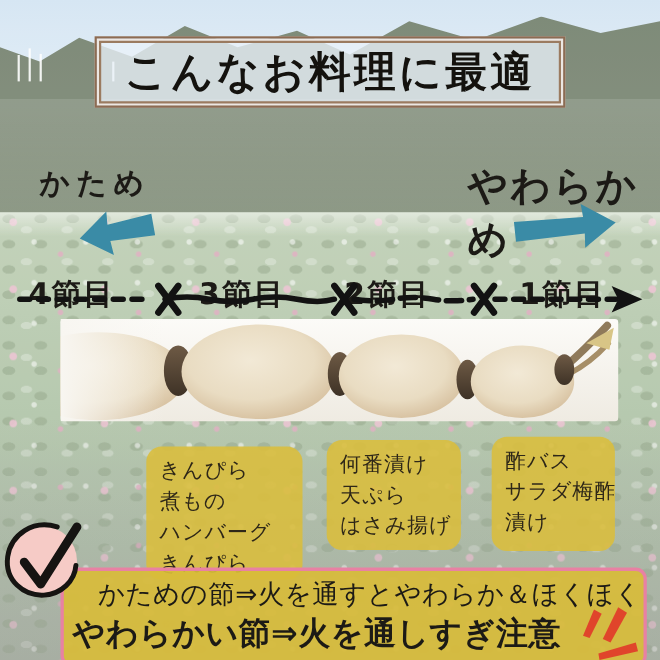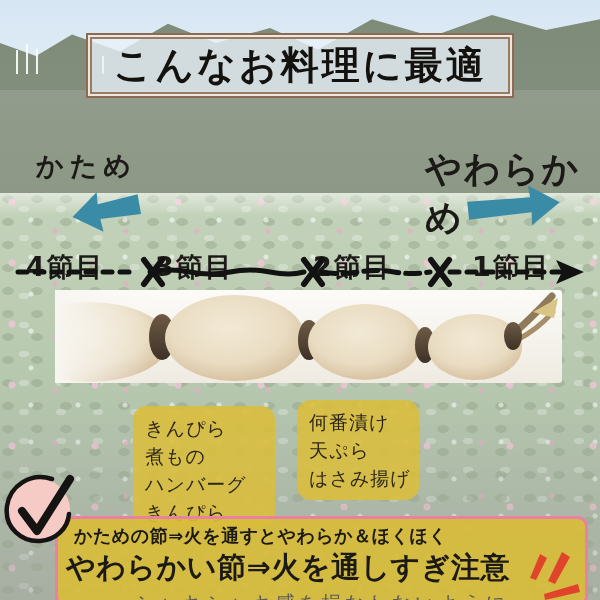--- a/index.html
+++ b/index.html
@@ -56,21 +56,21 @@
   .note{position:absolute;z-index:3;background:rgba(217,190,62,.9);
        border-radius:14px;padding:8px 12px;font-size:19px;line-height:28px;
        color:#2e2718;letter-spacing:1px;white-space:nowrap;}
   .note1{left:133px;top:406px;width:142px;height:121px;}
   .note2{left:297px;top:400px;width:122px;height:100px;}
   .note3{left:447px;top:397px;width:112px;height:104px;}
   
   .footer-box{position:absolute;left:55px;top:516px;width:533px;height:90px;z-index:3;
        background:rgba(216,188,58,.92);border:3px solid #e881a3;border-radius:10px;
        padding:5px 8px 0 8px;}
-  .footer-line1{font-size:18px;font-weight:700;letter-spacing:0.5px;margin-left:8px;
+  .footer-line1{font-size:24px;font-weight:400;letter-spacing:0.5px;margin-left:23px;
        white-space:nowrap;}
   .footer-line2{font-size:29px;font-weight:700;letter-spacing:0.5px;margin-left:0;
        white-space:nowrap;}
   .footer-line3{font-size:20px;font-weight:400;color:#5b5b57;text-align:center;
        letter-spacing:3px;margin-top:2px;white-space:nowrap;}
   .check-icon{position:absolute;left:0px;top:466px;z-index:4;}
   .burst-icon{position:absolute;left:518px;top:548px;z-index:4;}
 </style>
 </head>
 <body>
@@ -99,21 +99,21 @@
   <div class="label-yawarakame">やわらかめ</div>
 
   <svg class="arrow-left" width="72" height="46" viewBox="0 0 72 46">
     <polygon points="2,23 30,3 29,15 70,12 70,32 29,30 30,43" fill="#3a8ba6"></polygon>
   </svg>
   <svg class="arrow-right" width="96" height="46" viewBox="0 0 96 46">
     <polygon points="94,23 64,3 65,15 2,13 2,31 65,30 64,43" fill="#3a8ba6"></polygon>
   </svg>
 
   <div class="seg-label" style="left:26px;">4節目</div>
-  <div class="seg-label" style="left:155px;">3節目</div>
+  <div class="seg-label" style="left:181px;">3節目</div>
   <div class="seg-label" style="left:313px;">2節目</div>
   <div class="seg-label" style="left:472px;">1節目</div>
 
   <svg class="scale-line" width="600" height="44" viewBox="0 0 600 44">
     <g stroke="#121212" stroke-width="5" fill="none" stroke-linecap="round">
       <path d="M18 22 H130" stroke-dasharray="9 8"></path>
       <path d="M150 22 q20 -4 40 0 t40 0 t40 0 t34 0"></path>
       <path d="M322 22 q18 3 36 0 t36 0 t36 0" stroke-dasharray="14 7"></path>
       <path d="M450 22 H560" stroke-dasharray="9 8"></path>
 
@@ -167,20 +167,25 @@
     <div>きんぴら</div>
     <div>煮もの</div>
     <div>ハンバーグ</div>
     <div>きんぴら</div>
   </div>
   <div class="note note2">
     <div>何番漬け</div>
     <div>天ぷら</div>
     <div>はさみ揚げ</div>
   </div>
+  <div class="note note3">
+    <div>酢バス</div>
+    <div>サラダ梅酢</div>
+    <div>漬け</div>
+  </div>
 
   <div class="footer-box">
     <div class="footer-line1">かための節⇒火を通すとやわらか＆ほくほく</div>
     <div class="footer-line2">やわらかい節⇒火を通しすぎ注意</div>
     <div class="footer-line3">シャキシャキ感を損なわないように</div>
   </div>
 
   <svg class="check-icon" width="82" height="84" viewBox="0 0 82 84">
     <circle cx="38" cy="44" r="32" fill="#f6cbc6"></circle>
     <path d="M52 13 C30 6 10 20 7 40 C4 62 22 76 40 75 C56 74 68 62 69 48" stroke="#161412" stroke-width="4.5" fill="none" stroke-linecap="round"></path>

